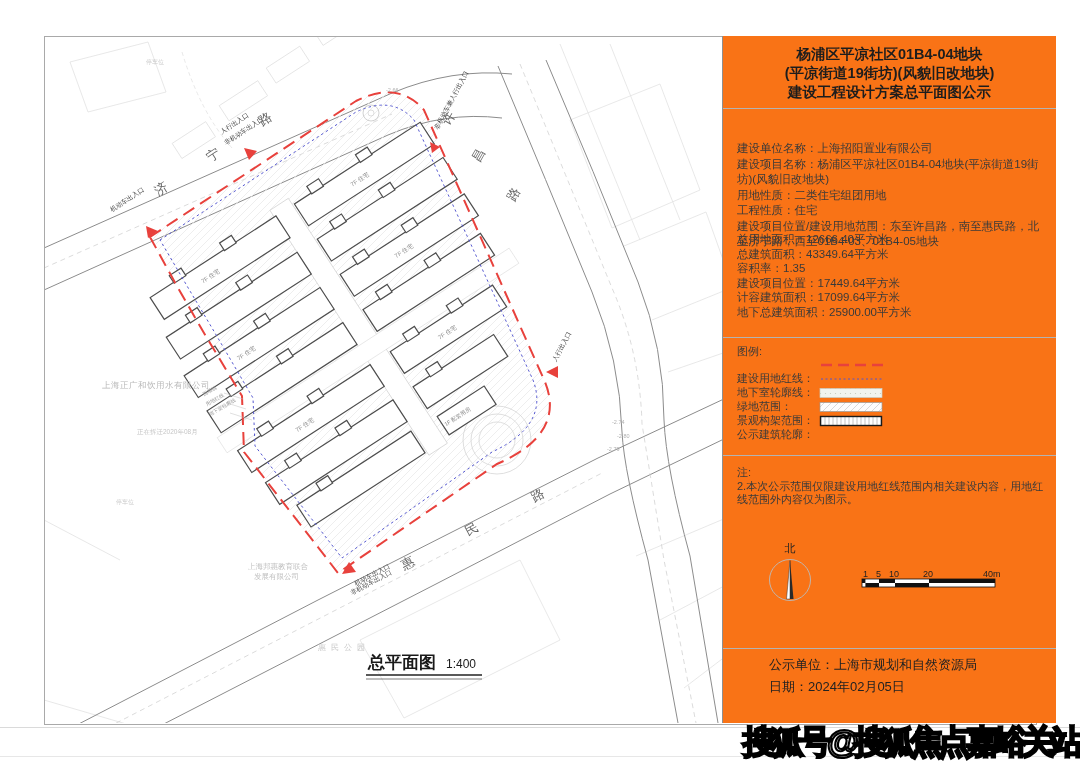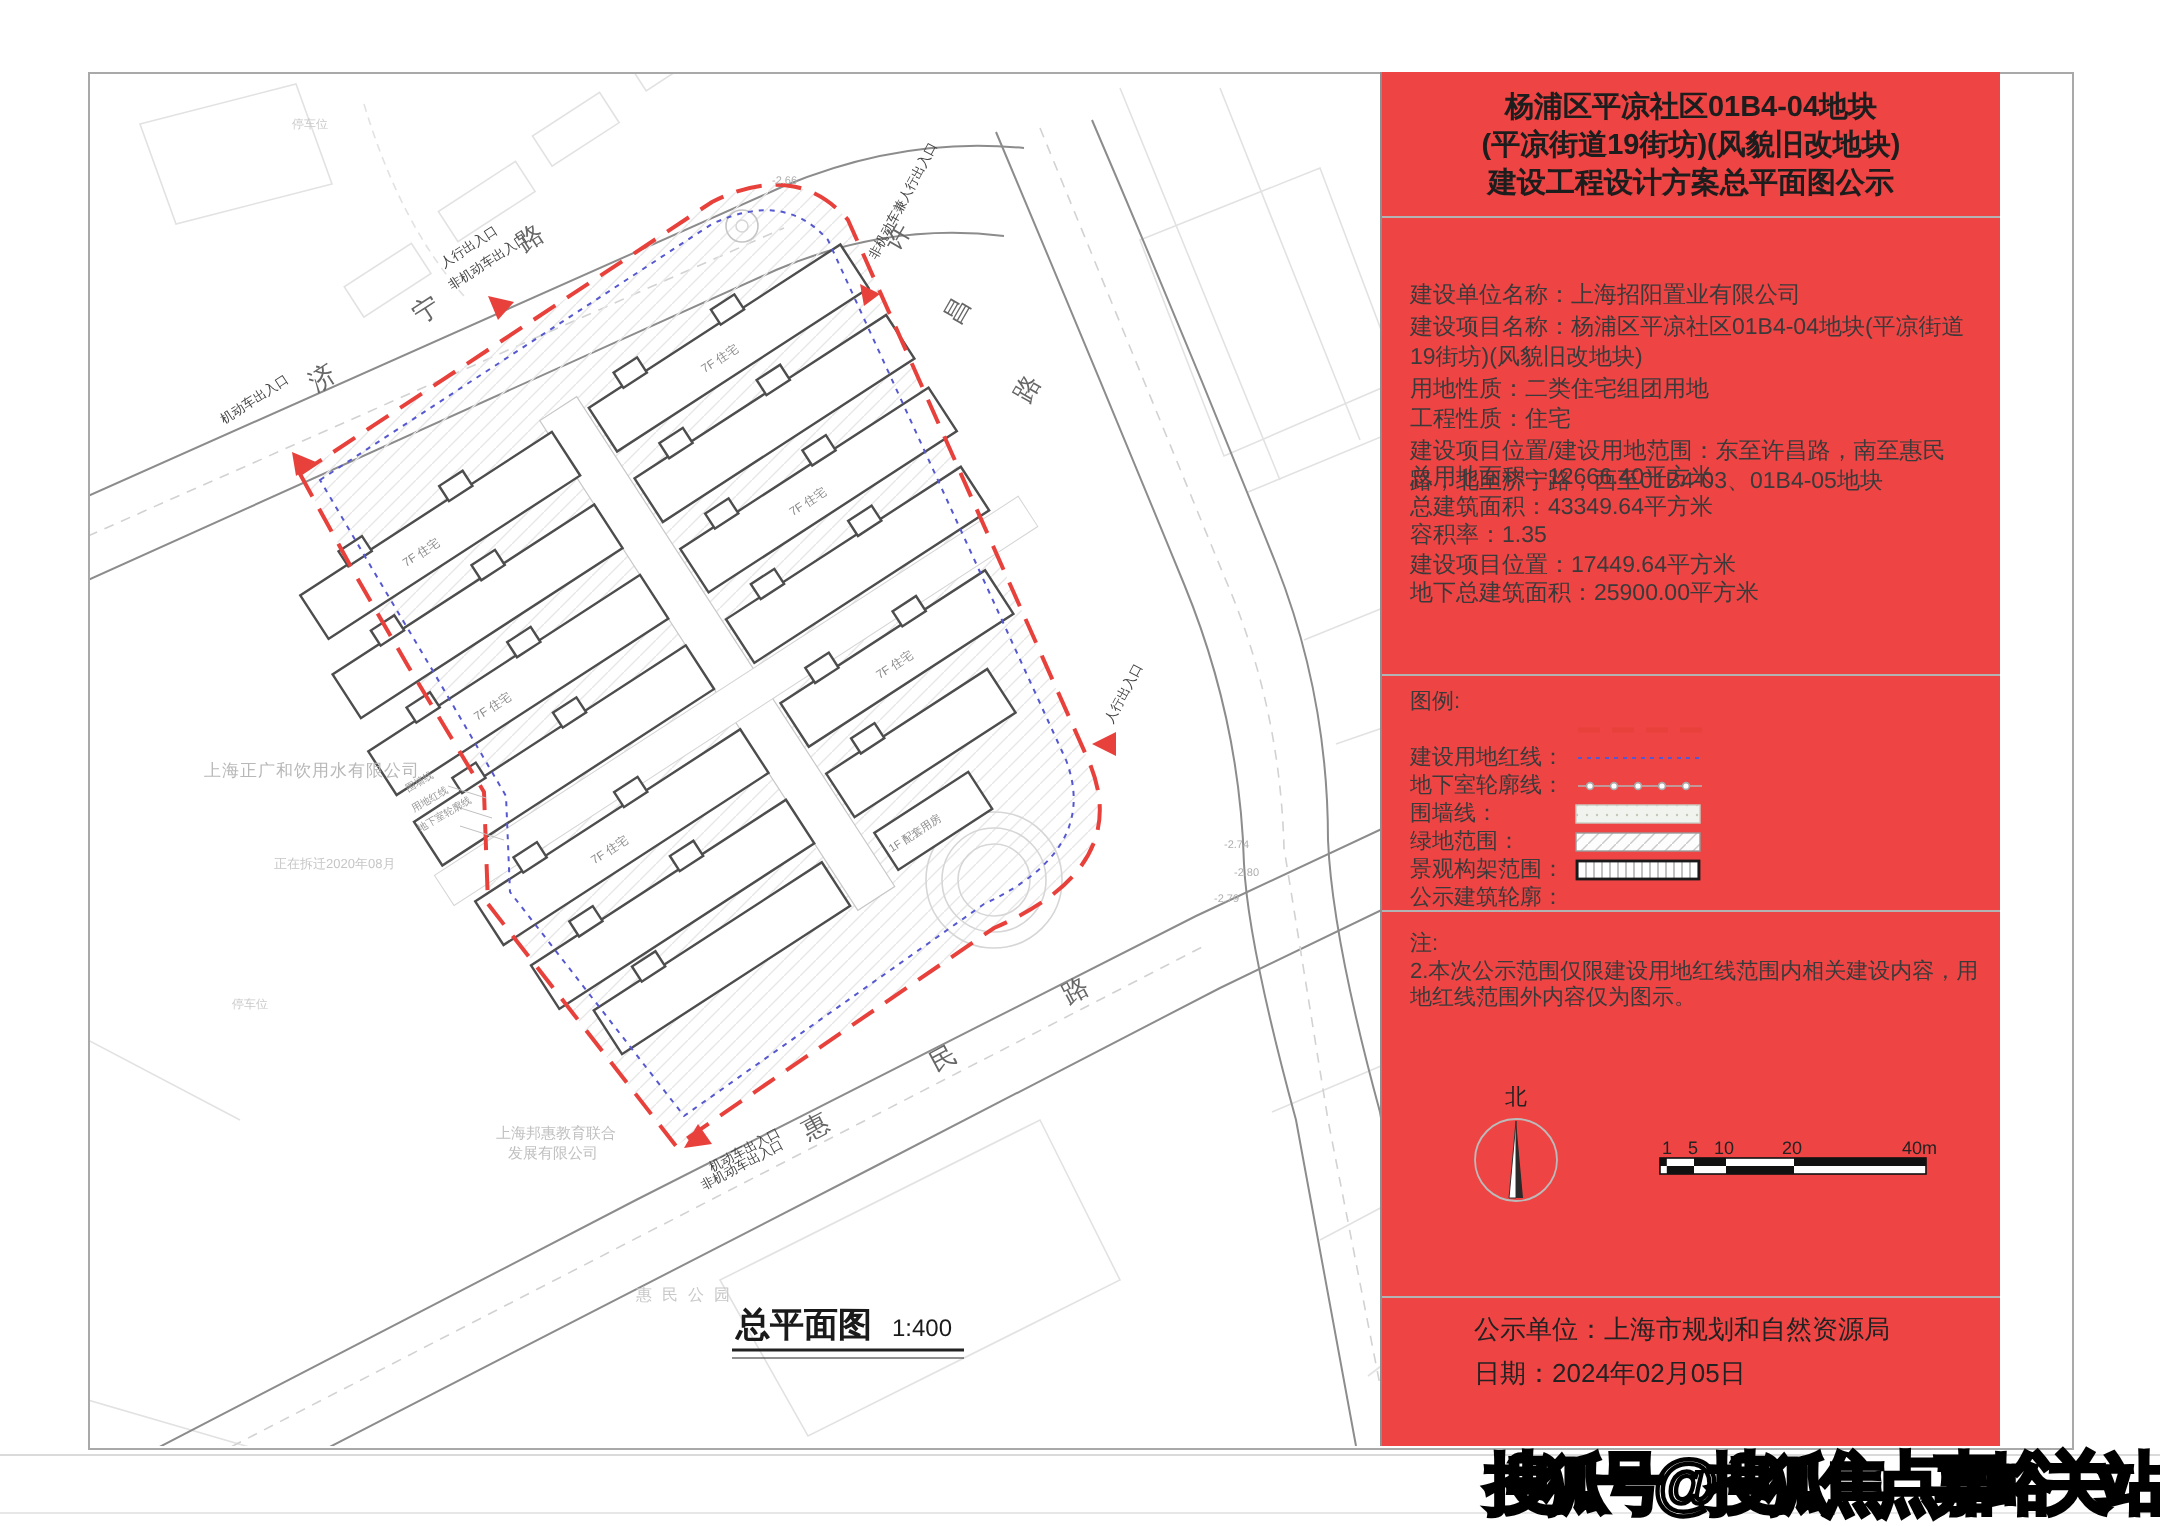--- a/index.html
+++ b/index.html
@@ -1,22 +1,22 @@
 <!DOCTYPE html>
 <html><head>
 <meta charset="utf-8">
 <style>
   html,body{margin:0;padding:0;}
   body{width:1080px;height:763px;background:#fff;position:relative;overflow:hidden;
        font-family:"Liberation Sans","DejaVu Sans",sans-serif;color:#333;}
   .sheet{position:absolute;left:44px;top:36px;width:991px;height:687px;border:1px solid #a9a9a9;z-index:2;}
   .mapsvg{position:absolute;left:0;top:0;z-index:1;}
   
-  .panel{position:absolute;left:690px;top:36px;width:309px;height:687px;background:#ef4444;
-         border-left:1px solid #8f8f8f;z-index:3;}
+  .panel{position:absolute;left:722px;top:36px;width:309px;height:687px;background:#f97316;
+         border-left:1px solid #8f8f8f;z-index:3;padding-left:24px;}
   .sec{position:absolute;left:0;right:0;}
   .divline{position:absolute;left:0;right:0;height:0;border-top:1px solid #b3b3b3;}
   .pt{top:0;height:63px;border-bottom:1px solid #b3b3b3;text-align:center;padding-top:9px;}
   .pt div{font-size:14.5px;font-weight:bold;color:#1d1d1d;line-height:19px;}
   .pi{top:85px;left:14px;right:8px;font-size:11.5px;line-height:15.5px;color:#3a3a3a;margin-top:20px;}
   .ps{top:196px;left:14px;right:8px;font-size:11.5px;line-height:14.5px;color:#3a3a3a;}
   .d1{top:301px;} .d2{top:419px;} .d3{top:612px;}
   .pl{top:308px;left:14px;right:8px;font-size:11px;color:#3a3a3a;}
   .pl .hd{line-height:14px;}
   .lgrow{display:flex;align-items:center;height:14px;}
@@ -240,51 +240,39 @@
     <div>用地性质：二类住宅组团用地</div>
     <div>工程性质：住宅</div>
     <div>建设项目位置/建设用地范围：东至许昌路，南至惠民路，北至济宁路，西至01B4-03、01B4-05地块</div>
   </div>
 
   <div class="sec ps">
     <div>总用地面积：12666.40平方米</div>
     <div>总建筑面积：43349.64平方米</div>
     <div>容积率：1.35</div>
     <div>建设项目位置：17449.64平方米</div>
+    <div>计容建筑面积：17099.64平方米</div>
     <div>地下总建筑面积：25900.00平方米</div>
   </div>
 
   <div class="divline d1"></div>
 
   <div class="sec pl">
     <div class="hd">图例:</div>
     <div class="lgrow">
       <span class="lb">建设用地红线：</span>
       <svg width="66" height="12">
           <line x1="2" y1="6" x2="64" y2="6" stroke="#e8413c" stroke-width="2.6" stroke-dasharray="11 6"></line>
         </svg>
     </div>
     <div class="lgrow">
       <span class="lb">地下室轮廓线：</span>
       <svg width="66" height="12">
           <line x1="2" y1="6" x2="64" y2="6" stroke="#5558d0" stroke-width="1" stroke-dasharray="2 2.5"></line>
         </svg>
-    </div>
-    <div class="lgrow">
-      <span class="lb">围墙线：</span>
-      <svg width="66" height="12">
-        <line x1="2" y1="6" x2="64" y2="6" stroke="#b5b5b5" stroke-width="0.8"></line>
-        <g fill="#fff" stroke="#a8a8a8" stroke-width="0.8">
-            <circle cx="8" cy="6" r="1.7"></circle>
-            <circle cx="20" cy="6" r="1.7"></circle>
-            <circle cx="32" cy="6" r="1.7"></circle>
-            <circle cx="44" cy="6" r="1.7"></circle>
-            <circle cx="56" cy="6" r="1.7"></circle>
-          </g>
-      </svg>
     </div>
     <div class="lgrow">
       <span class="lb">绿地范围：</span>
       <svg width="66" height="12">
           <rect x="1" y="1.5" width="62" height="9" fill="url(#patDots)" stroke="#c9cec3" stroke-width="0.7"></rect>
         </svg>
     </div>
     <div class="lgrow">
       <span class="lb">景观构架范围：</span>
       <svg width="66" height="12">

